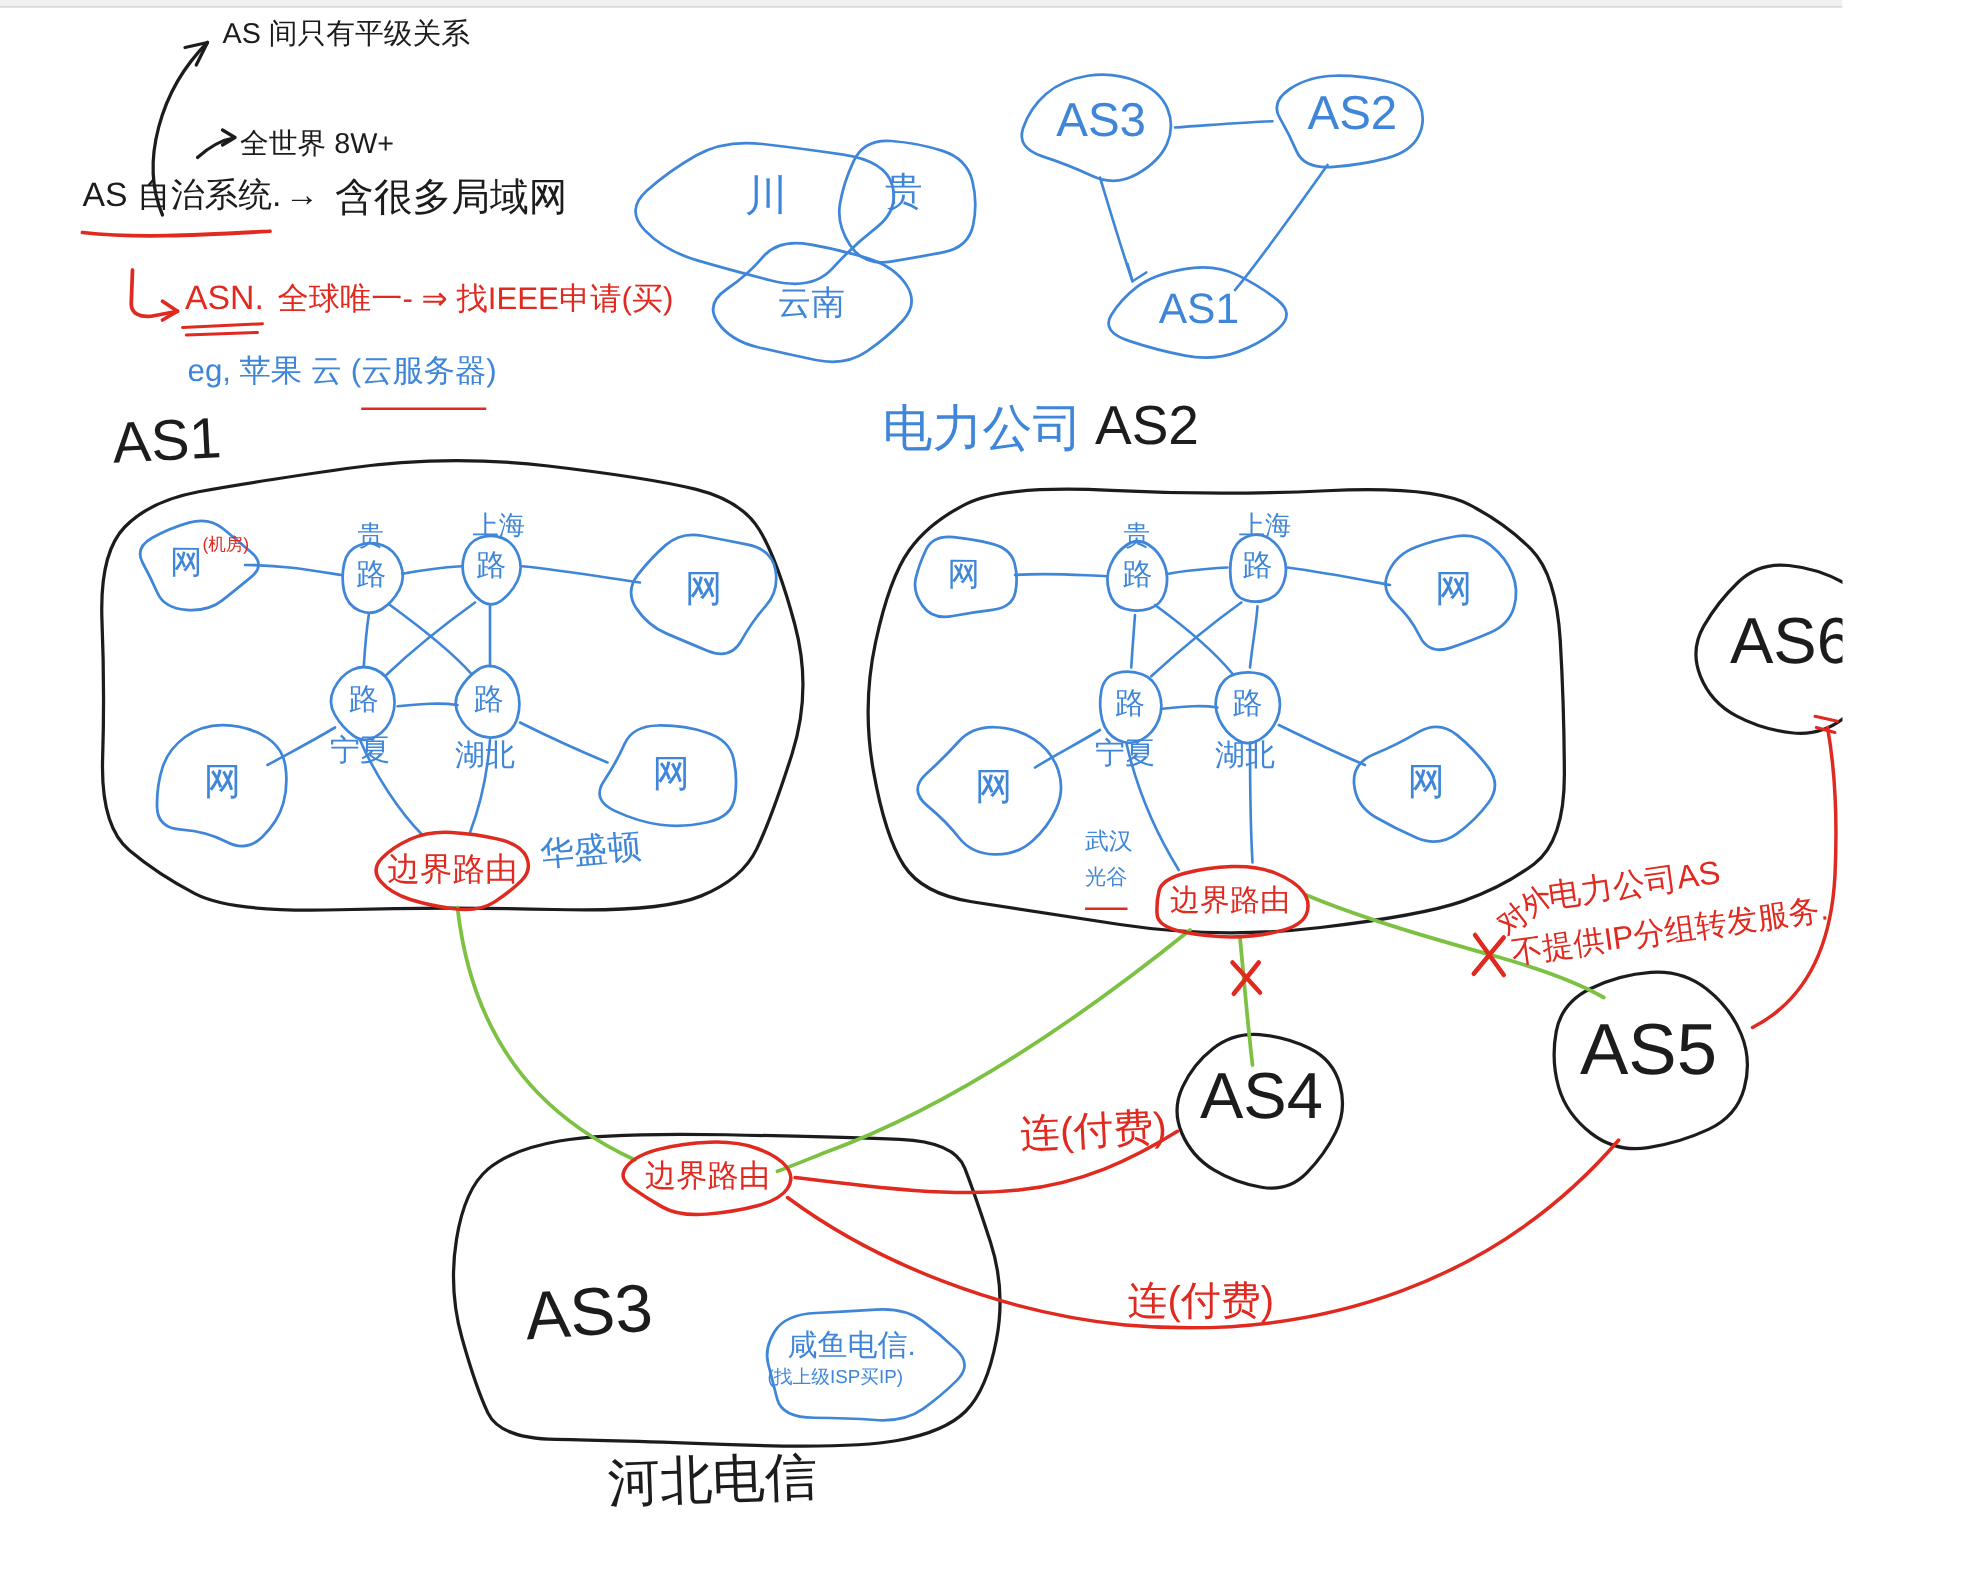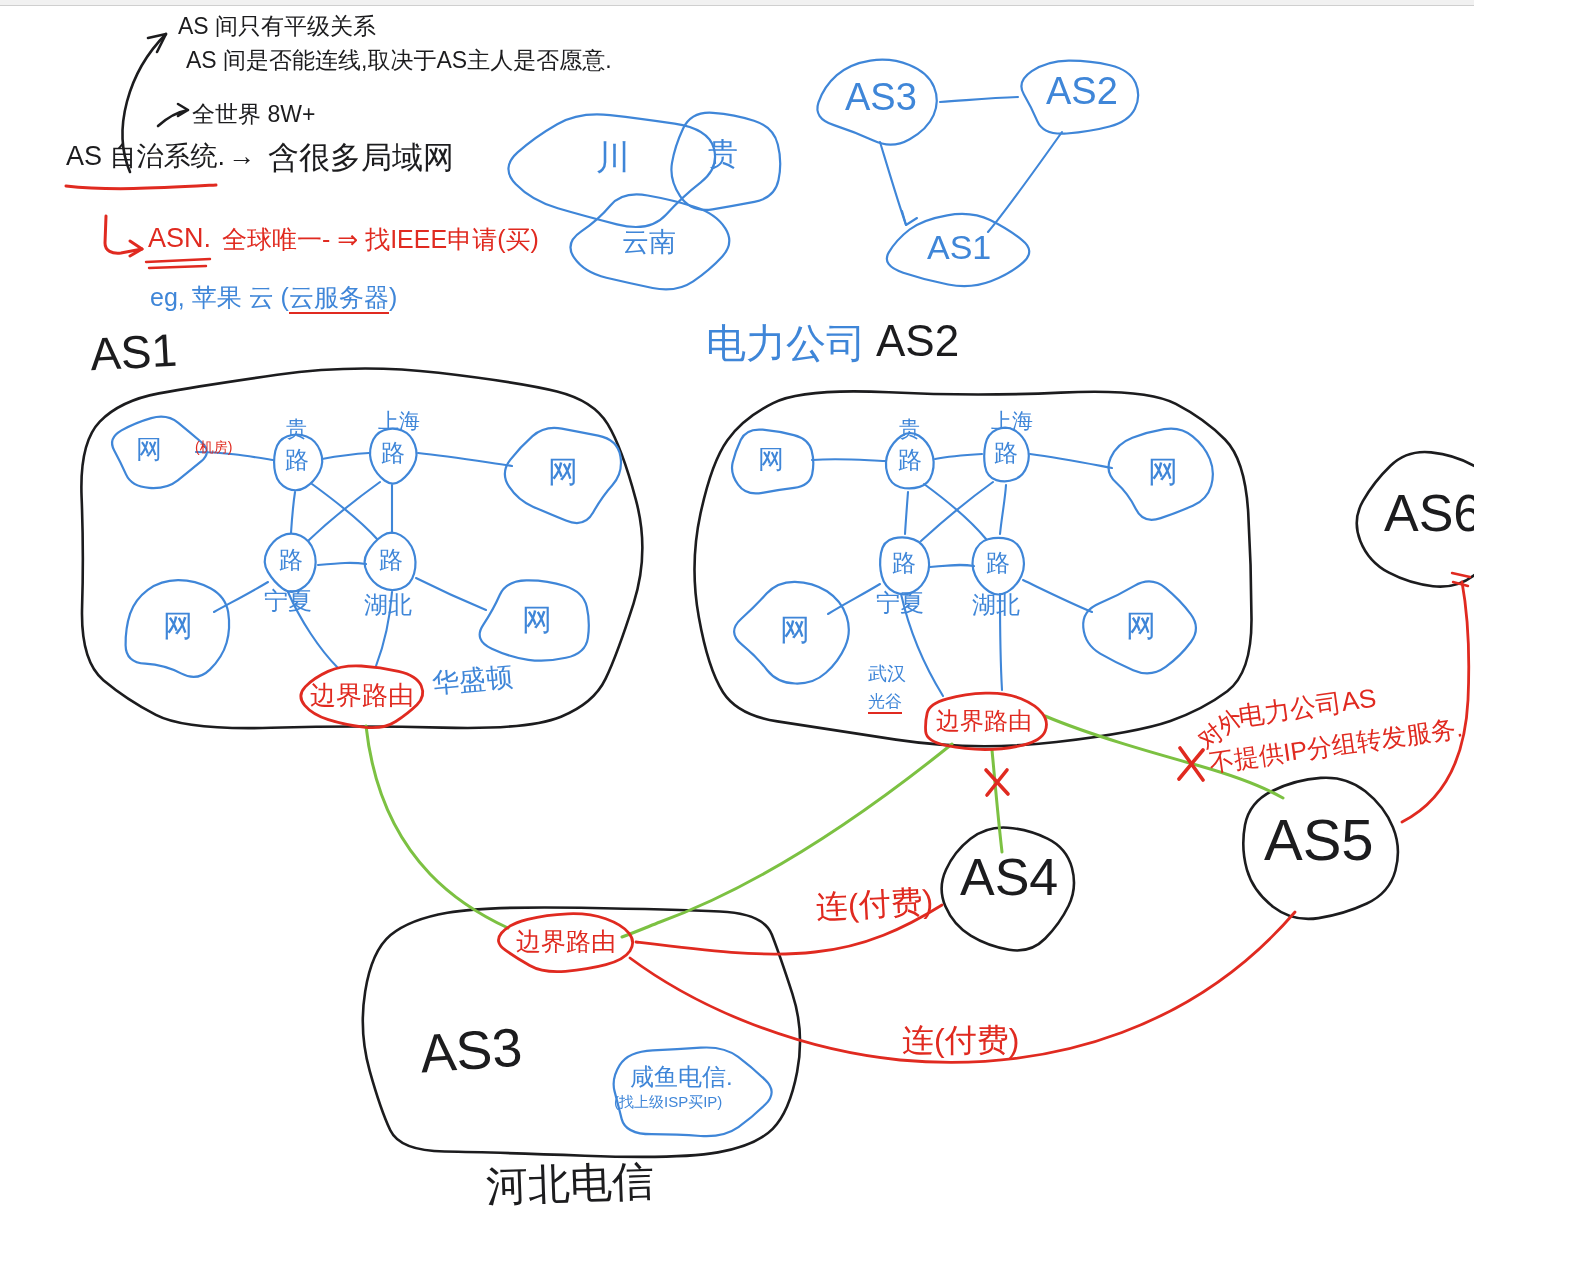--- a/index.html
+++ b/index.html
@@ -3,21 +3,21 @@
 <meta charset="utf-8">
 <style>
   html,body{margin:0;padding:0;background:#ffffff;}
   .canvas{position:relative;width:1474px;height:1263px;background:#ffffff;overflow:hidden;
           font-family:"Liberation Sans","DejaVu Sans",sans-serif;}
   .topbar{position:absolute;left:0;top:0;width:100%;height:5px;background:#f1f1f1;border-bottom:1px solid #cfcfcf;}
   svg.strokes{position:absolute;left:0;top:0;}
   .t{position:absolute;white-space:nowrap;color:#1c1c1e;line-height:1.05;}
   .blue{color:#3f86d8;}
   .red{color:#e02a20;}
-  .ul-red{border-bottom:2.5px solid #e02a20;padding-bottom:1px;}
+  .ul-red{border-bottom:2.5px solid #e02a20;padding-bottom:15px;}
 </style>
 </head>
 <body>
 
 <div class="canvas">
   <div class="topbar"></div>
 
   <svg class="strokes" width="1577" height="1263" viewBox="0 0 1577 1263" fill="none" stroke-linecap="round" stroke-linejoin="round">
 
     <g stroke="#1c1c1e" stroke-width="2.6">
@@ -124,40 +124,39 @@
       <path d="M1180,748 L1203,780 M1203,750 L1179,779" stroke-width="3.6"></path>
       <g id="g-red">
           <path d="M421.2,685.7Q425.7,696.0 417.0,704.7Q408.2,713.3 395.7,721.5Q383.2,729.6 363.6,727.1Q344.0,724.6 328.3,719.6Q312.5,714.5 304.7,705.3Q296.8,696.0 305.2,686.9Q313.7,677.9 328.1,671.4Q342.4,664.9 361.3,666.0Q380.2,667.1 398.5,671.3Q416.8,675.5 421.2,685.7Z" stroke-width="2.8"></path>
           <path d="M1042.5,713.6Q1048.8,722.0 1045.1,731.3Q1041.4,740.6 1023.0,745.1Q1004.7,749.5 985.0,749.5Q965.3,749.5 945.9,745.4Q926.5,741.3 925.7,731.7Q925.0,722.0 927.2,712.8Q929.4,703.6 947.1,698.8Q964.9,693.9 985.5,693.2Q1006.1,692.5 1021.1,698.8Q1036.2,705.1 1042.5,713.6Z" stroke-width="2.8"></path>
           <path d="M629.1,933.4Q635.8,942.0 629.9,950.9Q624.0,959.7 605.9,964.6Q587.8,969.4 565.5,971.3Q543.3,973.2 529.7,965.5Q516.2,957.8 505.1,949.9Q494.0,942.0 501.5,933.0Q509.0,923.9 527.6,919.3Q546.3,914.7 567.7,913.8Q589.1,912.9 605.7,918.8Q622.4,924.8 629.1,933.4Z" stroke-width="2.8"></path>
         </g>
     </g>
   </svg>
 
   <div class="t" style="left:178px;top:14px;font-size:23px;">AS 间只有平级关系</div>
-  <div class="t" style="left:186px;top:48px;font-size:23px;">AS 间是否能连线,取决于AS主人是否愿意.</div>
   <div class="t" style="left:192px;top:102px;font-size:23px;">全世界 8W+</div>
   <div class="t" style="left:66px;top:142px;font-size:27px;">AS 自治系统.</div>
   <div class="t" style="left:228px;top:142px;font-size:27px;">→</div>
   <div class="t" style="left:268px;top:142px;font-size:31px;">含很多局域网</div>
   <div class="t red" style="left:148px;top:224px;font-size:27px;">ASN.</div>
   <div class="t red" style="left:222px;top:226px;font-size:25px;">全球唯一- ⇒ 找IEEE申请(买)</div>
   <div class="t blue" style="left:150px;top:284px;font-size:25px;"><span>eg, 苹果 云 (</span><span class="ul-red">云服务器</span><span>)</span></div>
 
   <div class="t blue" style="left:596px;top:140px;font-size:34px;">川</div>
   <div class="t blue" style="left:708px;top:138px;font-size:30px;">贵</div>
   <div class="t blue" style="left:622px;top:228px;font-size:27px;">云南</div>
 
   <div class="t blue" style="left:845px;top:78px;font-size:38px;">AS3</div>
   <div class="t blue" style="left:1046px;top:72px;font-size:38px;">AS2</div>
   <div class="t blue" style="left:927px;top:230px;font-size:34px;">AS1</div>
 
   <div class="t" style="left:90px;top:328px;font-size:46px;transform:rotate(-3deg);">AS1</div>
   <div class="t blue" style="left:136px;top:436px;font-size:26px;">网</div>
-  <div class="t red" style="left:162px;top:440px;font-size:14px;margin-left:33px;">(机房)</div>
+  <div class="t red" style="left:162px;top:428px;font-size:14px;">(机房)</div>
   <div class="t blue" style="left:286px;top:418px;font-size:21px;">贵</div>
   <div class="t blue" style="left:378px;top:410px;font-size:21px;">上海</div>
   <div class="t blue" style="left:285px;top:447px;font-size:24px;">路</div>
   <div class="t blue" style="left:381px;top:440px;font-size:24px;">路</div>
   <div class="t blue" style="left:279px;top:547px;font-size:24px;">路</div>
   <div class="t blue" style="left:379px;top:547px;font-size:24px;">路</div>
   <div class="t blue" style="left:264px;top:588px;font-size:24px;">宁夏</div>
   <div class="t blue" style="left:364px;top:592px;font-size:24px;">湖北</div>
   <div class="t blue" style="left:548px;top:456px;font-size:30px;">网</div>
   <div class="t blue" style="left:163px;top:610px;font-size:30px;">网</div>

